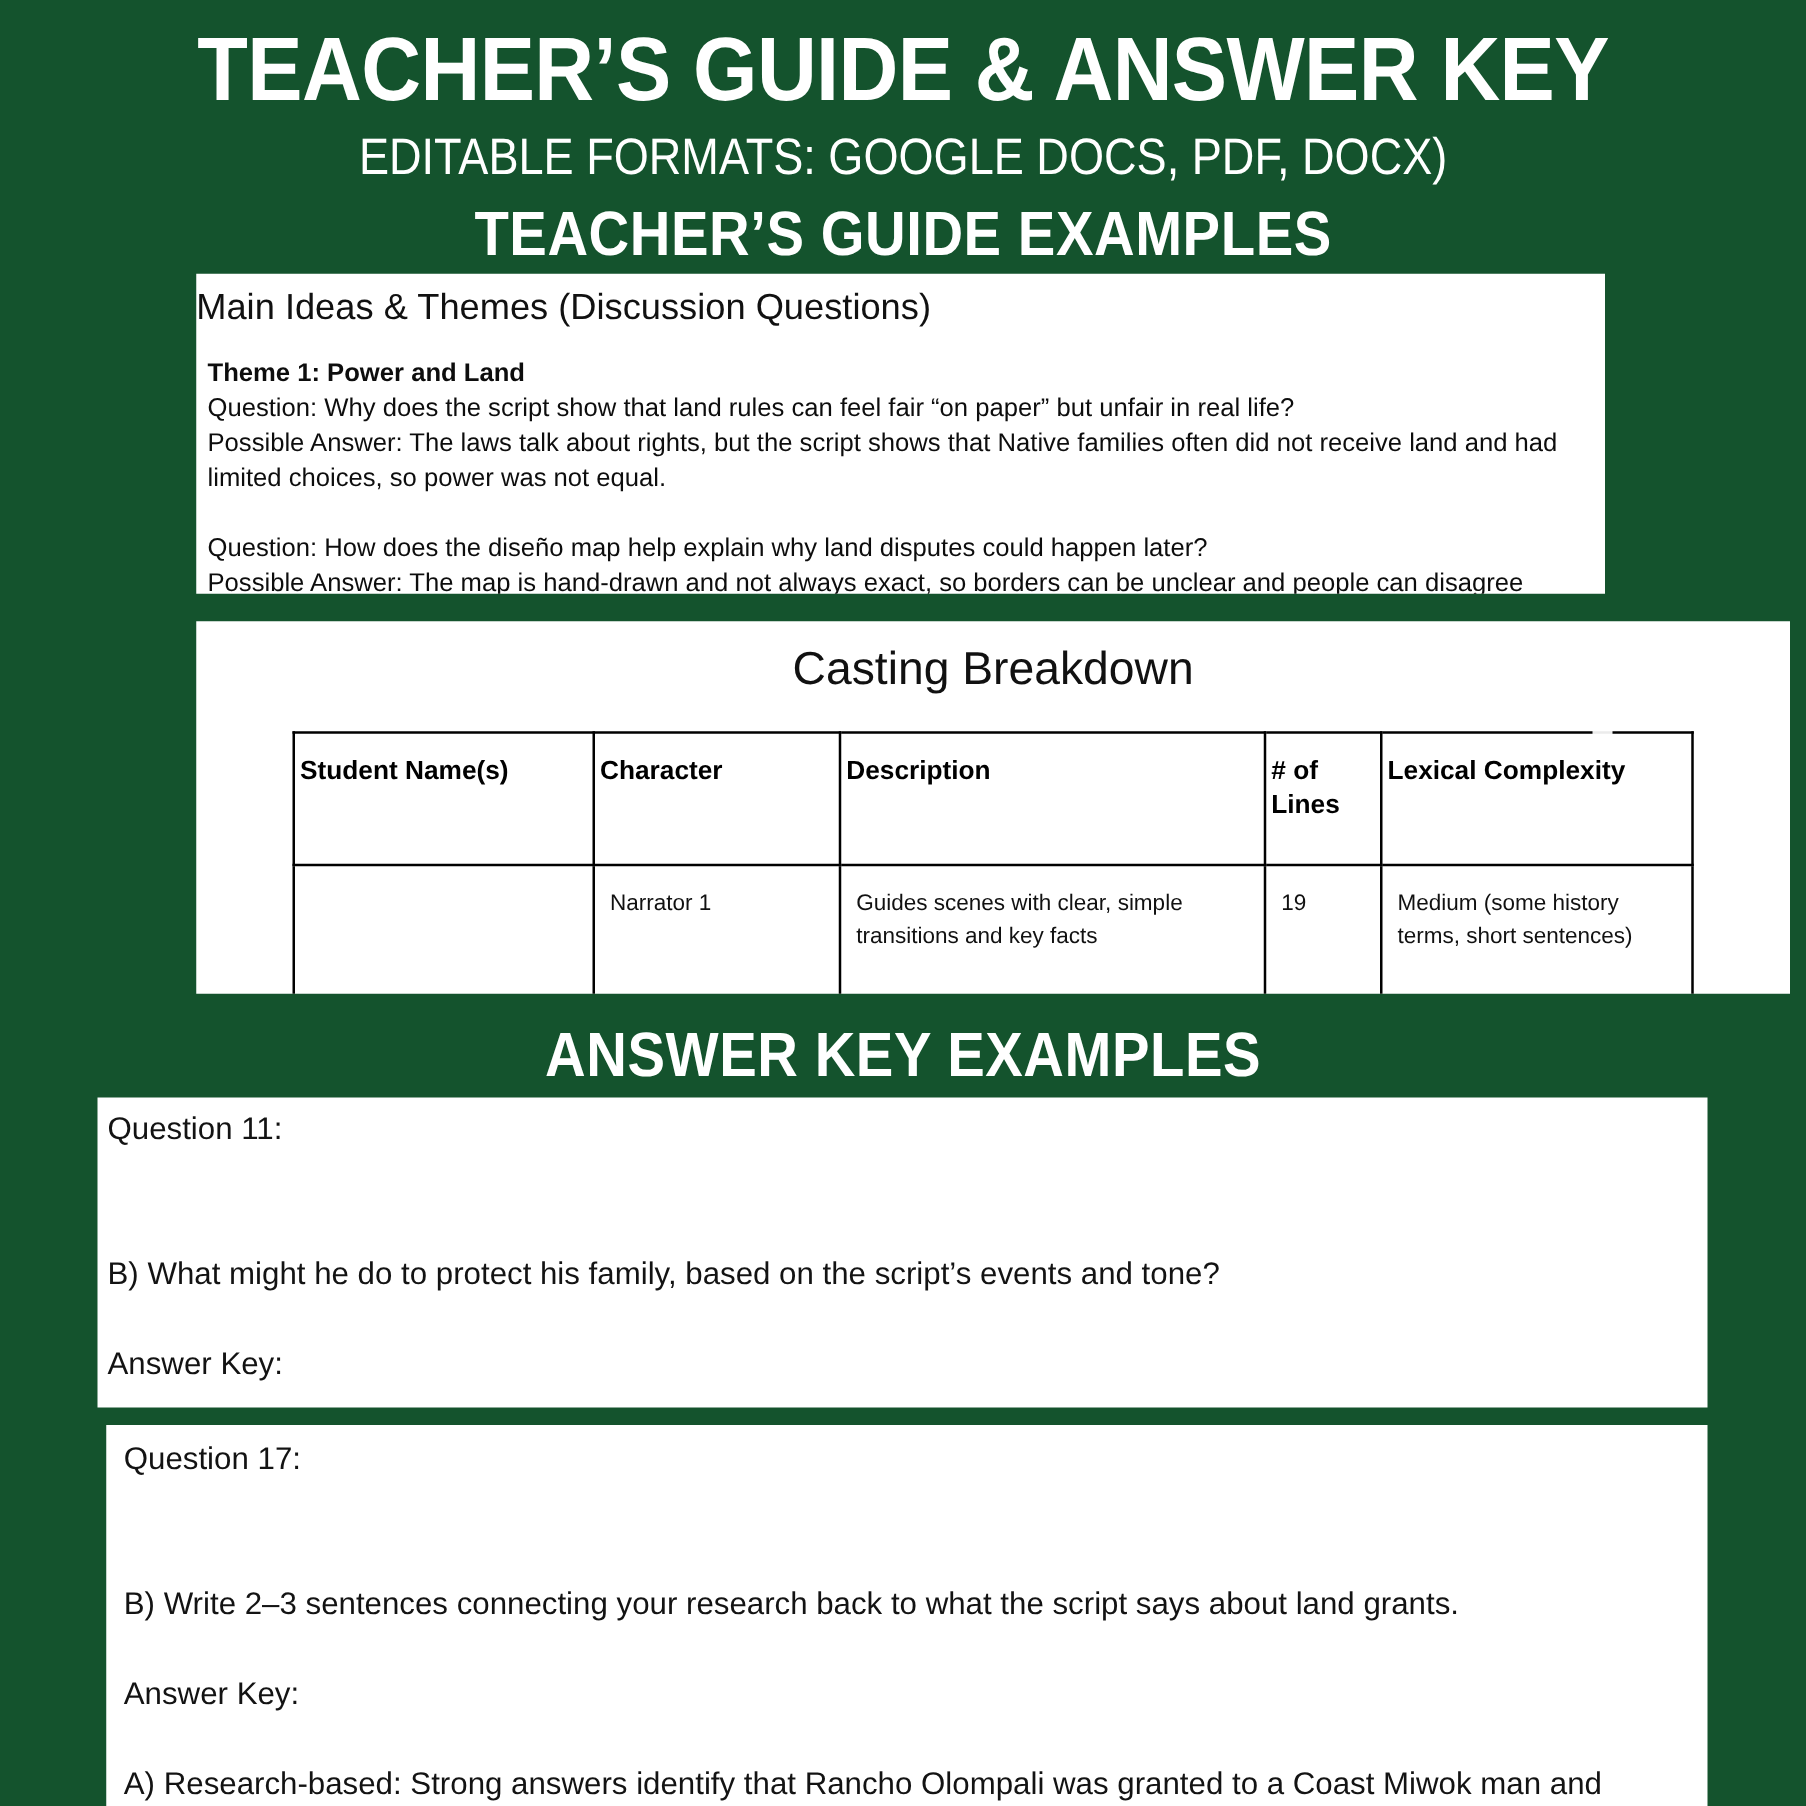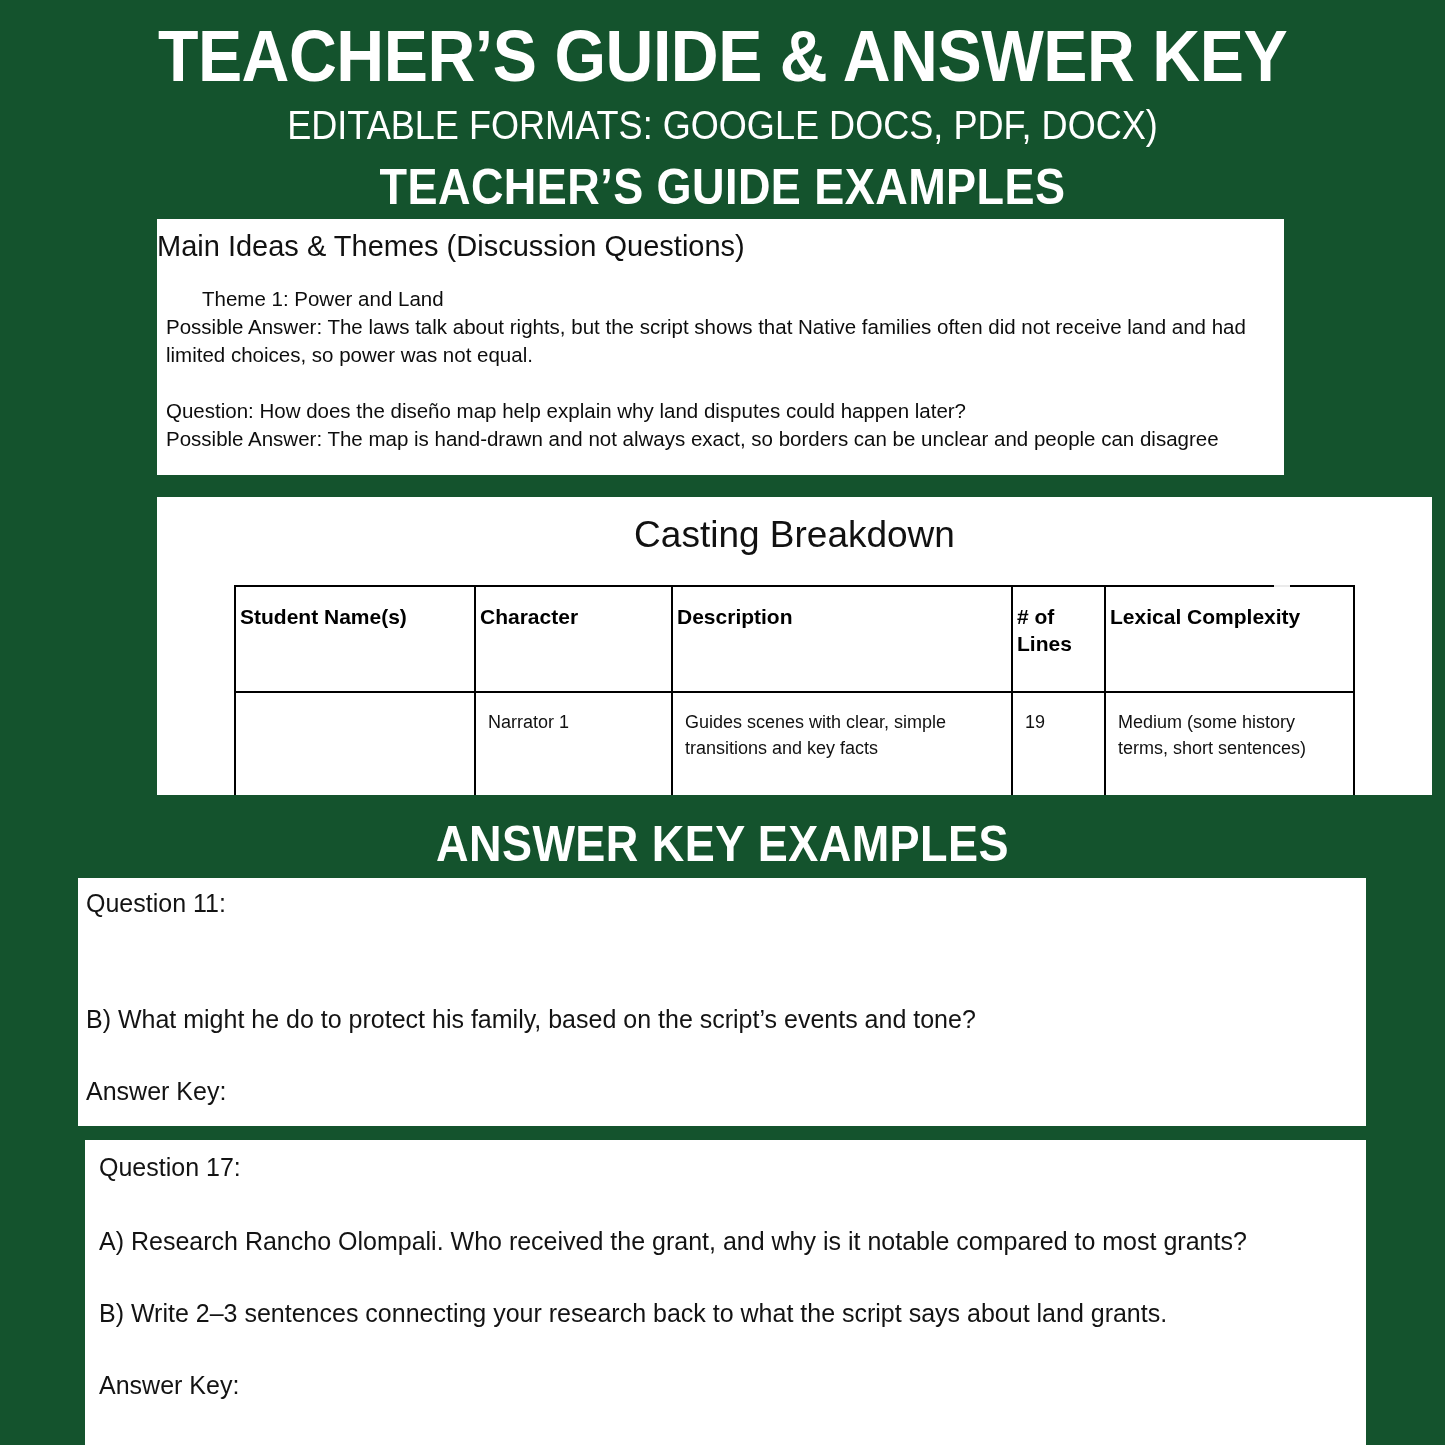--- a/index.html
+++ b/index.html
@@ -93,23 +93,22 @@
     padding-top: 10px;
     font-weight: 400;
   }
   #panel-main-ideas .body {
     padding: 0 8px 0 9px;
     font-size: 20.5px;
     line-height: 28px;
     color: #0d0d0d;
   }
   #panel-main-ideas .theme-label {
-    font-weight: 400;
+    font-weight: 700;
     margin-top: 22px;
-    margin-left: 36px;
   }
   #panel-main-ideas p {
     margin: 0;
   }
   #panel-main-ideas .spacer {
     height: 28px;
   }
 
   
   #panel-casting {
@@ -206,20 +205,21 @@
   <div class="main-subtitle">EDITABLE FORMATS: GOOGLE DOCS, PDF, DOCX)</div>
 
   <div class="section-heading" id="heading-guide">TEACHER’S GUIDE EXAMPLES</div>
 
   <div class="doc-panel" id="panel-main-ideas">
 
     <div class="doc-title">Main Ideas &amp; Themes (Discussion Questions)</div>
 
     <div class="body">
       <p class="theme-label">Theme 1: Power and Land</p>
+      <p>Question: Why does the script show that land rules can feel fair “on paper” but unfair in real life?</p>
       <p>Possible Answer: The laws talk about rights, but the script shows that Native families often did not receive land and had limited choices, so power was not equal.</p>
       <div class="spacer"></div>
       <p>Question: How does the diseño map help explain why land disputes could happen later?</p>
       <p>Possible Answer: The map is hand-drawn and not always exact, so borders can be unclear and people can disagree</p>
     </div>
   </div>
 
   <div class="doc-panel" id="panel-casting">
 
     <div class="doc-title">Casting Breakdown</div>
@@ -265,21 +265,20 @@
       <p>B) What might he do to protect his family, based on the script’s events and tone?</p>
       <div class="qa-gap-md"></div>
       <p>Answer Key:</p>
     </div>
   </div>
 
   <div class="doc-panel" id="panel-q17">
     <div class="qa-body">
       <p>Question 17:</p>
       <div class="qa-gap-lg"></div>
-      <p>A) Research Rancho Olompali. Who received the grant, and why is it notable compared to most grants?</p>
       <div class="qa-gap-md"></div>
       <p>B) Write 2–3 sentences connecting your research back to what the script says about land grants.</p>
       <div class="qa-gap-md"></div>
       <p>Answer Key:</p>
       <div class="qa-gap-md"></div>
       <p>A) Research-based: Strong answers identify that Rancho Olompali was granted to a Coast Miwok man and explain it</p>
     </div>
   </div>
 
 </div>

